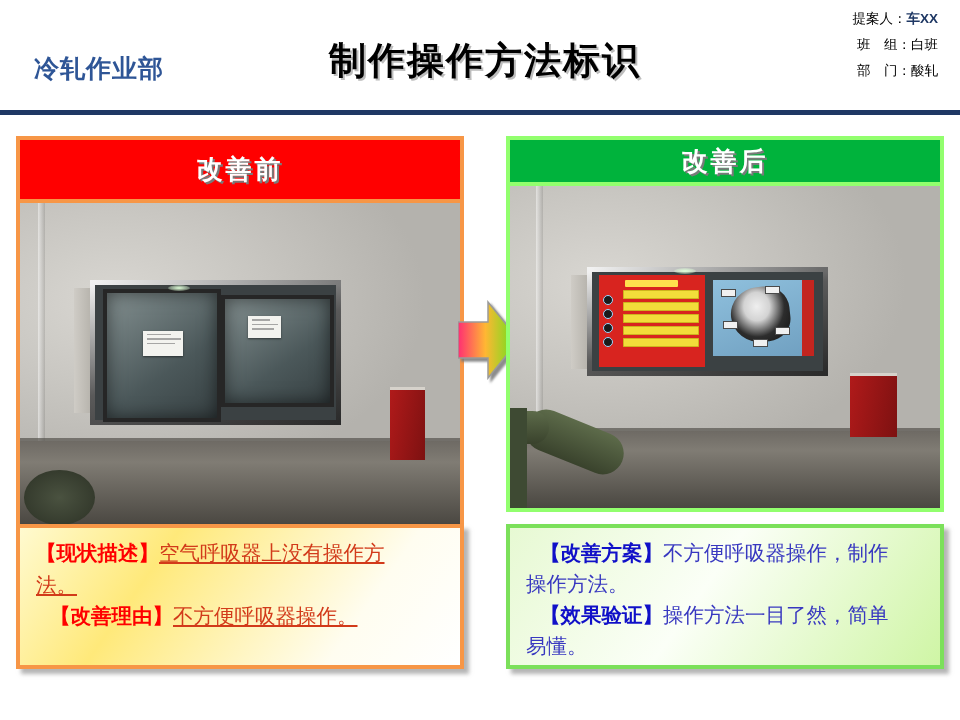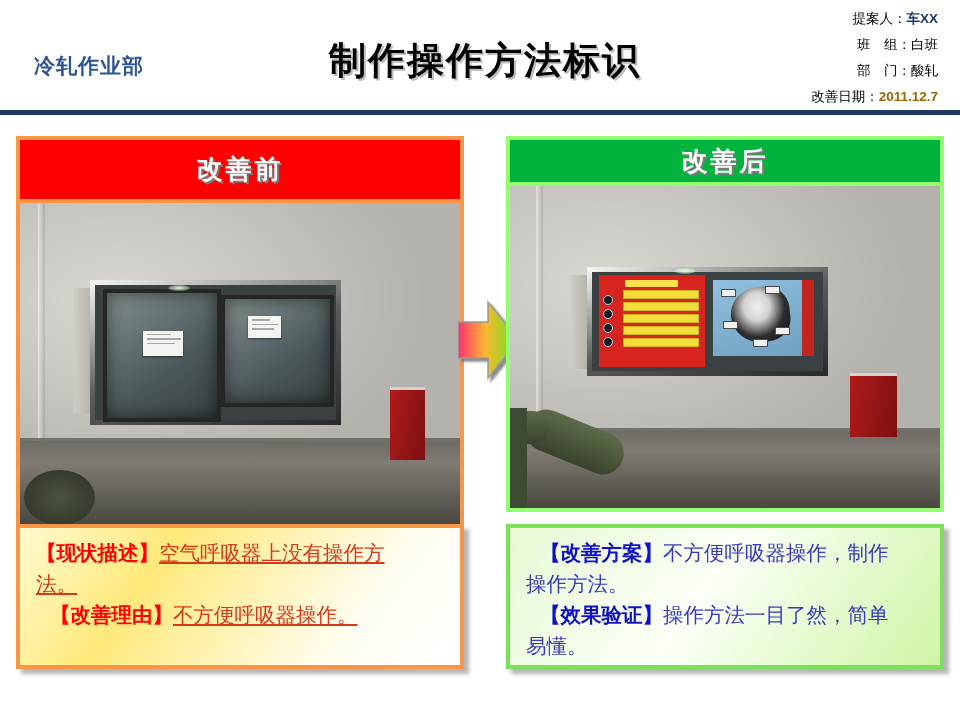--- a/index.html
+++ b/index.html
@@ -6,21 +6,21 @@
   body{
     width:960px;height:720px;background:#ffffff;overflow:hidden;
     font-family:"Liberation Serif","DejaVu Serif",serif;
     position:relative;
   }
   #slide{position:relative;width:960px;height:720px;}
 
   
   .dept{
     position:absolute;left:34px;top:52px;
-    font-size:21px;font-weight:bold;color:#2E5596;
+    font-size:25px;font-weight:bold;color:#2E5596;
     letter-spacing:1px;white-space:nowrap;
   }
   .slide-title{
     position:absolute;left:0;top:36px;width:960px;text-align:center;
     font-size:37px;font-weight:bold;color:#000000;
     letter-spacing:2px;
     font-family:"Liberation Sans","DejaVu Sans",sans-serif;
     text-shadow:2px 2px 0 #bdbdbd;
     padding-left:10px;box-sizing:border-box;
   }
@@ -171,21 +171,21 @@
     box-shadow:5px 5px 4px rgba(120,120,120,.55);
     color:#C00000;
   }
   #box-after{
     left:506px;top:524px;width:438px;height:145px;
     border:4px solid #7BE05A;
     background:linear-gradient(125deg,#E7F9D3 0%,#FBFFF7 45%,#CFF5A5 100%);
     box-shadow:5px 5px 4px rgba(120,120,120,.55);
     color:#2B2BB5;
   }
-  .tag-red{color:#FF0000;font-weight:bold;}
+  .tag-red{color:#FF0000;font-weight:bold;font-family:Liberation Mono, monospace;}
   .tag-blue{color:#1010C8;font-weight:bold;}
   .body-red{color:#D23A1A;text-decoration:underline;}
   .body-blue{color:#3838C0;}
   .indent{padding-left:14px;}
 </style>
 </head>
 <body>
 
 <div id="slide">
 
@@ -194,23 +194,20 @@
 
   <div class="meta">
     <div class="row">
       <span class="lbl">提案人：</span><span class="val-blue">车XX</span>
     </div>
     <div class="row">
       <span class="lbl">班　组：</span><span>白班</span>
     </div>
     <div class="row">
       <span class="lbl">部　门：</span><span>酸轧</span>
-    </div>
-    <div class="row">
-      <span class="lbl">改善日期：</span><span class="val-gold">2011.12.7</span>
     </div>
   </div>
 
   <div class="hrule"></div>
 
   <div class="panel" id="panel-before">
     <div class="hdr">改善前</div>
     <div class="photo-frame">
       <div class="photo">
         <div class="ph-wall"></div>

